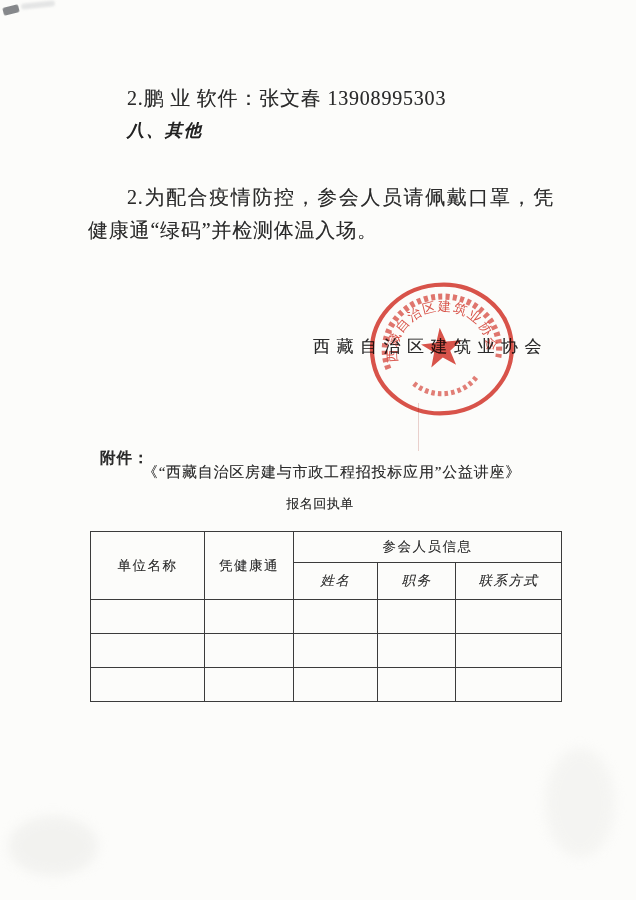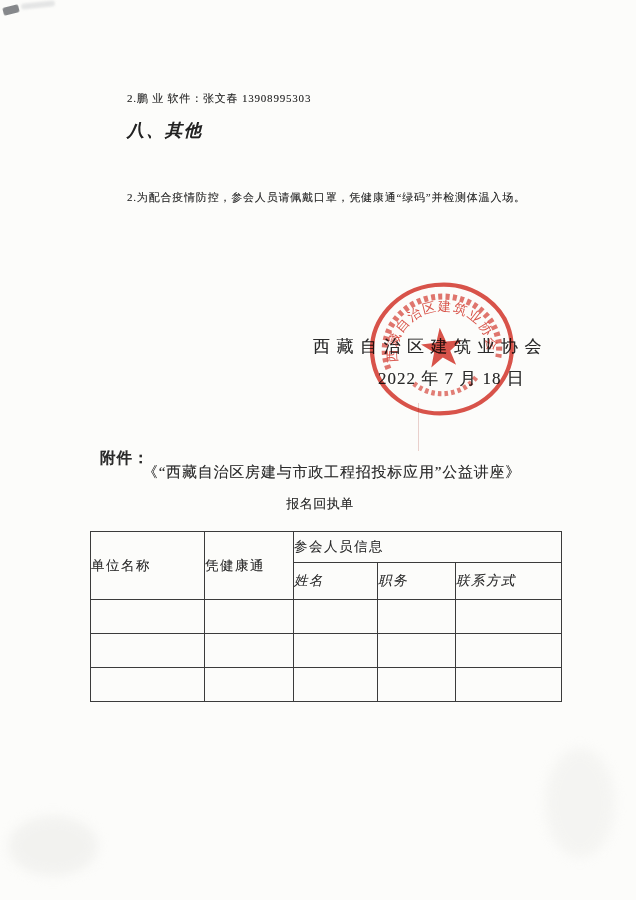--- a/index.html
+++ b/index.html
@@ -40,21 +40,21 @@
     position: absolute; border-radius: 50%;
     filter: blur(6px); pointer-events: none;
   }
   .smudge.bl { left: 8px; top: 816px; width: 90px; height: 60px; background: #e9e9e6; opacity:.5; }
   .smudge.br { left: 545px; top: 748px; width: 70px; height: 110px; background: #ecece9; opacity:.45; }
 
   
   .txt { position: absolute; color: #2b2b2b; text-shadow: 0 0 .5px rgba(40,40,40,.4); }
   .para {
     left: 88px; width: 466px;
-    font-size: 11px; line-height: 33px; letter-spacing: .8px;
+    font-size: 20px; line-height: 33px; letter-spacing: .8px;
     text-align: justify; text-indent: 39px;
     margin: 0;
   }
   .contact { top: 82px; }
   .heading {
     left: 127px; top: 114px;
     font-family: "Liberation Sans", sans-serif;
     font-weight: 700; font-size: 17px; line-height: 33px;
     letter-spacing: 2px; color: #222; margin: 0; font-style: italic;
   }
@@ -89,21 +89,21 @@
   table.reg {
     position: absolute; left: 90px; top: 531px;
     border-collapse: collapse; table-layout: fixed;
     width: 471px;
   }
   table.reg th, table.reg td {
     border: 1.6px solid #3b3b3b;
     font-family: "Liberation Serif", serif;
     font-weight: normal;
     font-size: 13.5px; letter-spacing: 1.5px;
-    color: #2d2d2d; text-align: left; vertical-align: middle;
+    color: #2d2d2d; text-align: center; vertical-align: middle;
     padding: 0;
     text-shadow: 0 0 .5px rgba(40,40,40,.35);
   }
   tr.hdr-group { height: 31px; }
   tr.hdr-sub { height: 37px; font-style: italic; }
   tr.body-row { height: 34px; }
 
   
   .seal-wrap {
     position: absolute; left: 366px; top: 279px;
@@ -125,21 +125,20 @@
   <div class="smudge br"></div>
   <div class="scan-line"></div>
 
   <p class="txt para contact">2.鹏 业 软件：张文春   13908995303</p>
 
   <h2 class="txt heading">八、其他</h2>
 
   <p class="txt para item-1">2.为配合疫情防控，参会人员请佩戴口罩，凭健康通“绿码”并检测体温入场。</p>
 
   <div class="txt sig-org">西藏自治区建筑业协会</div>
-  <div class="txt sig-date">2022 年 7 月 18 日</div>
 
   <div class="seal-wrap">
     <svg viewBox="0 0 150 140" xmlns="http://www.w3.org/2000/svg">
 
       <ellipse cx="75" cy="69" rx="69" ry="63.5" fill="none" stroke-width="4.2" stroke="#d8453b"></ellipse>
 
       <path d="M 20.5,83 A 56.5,52 0 1 1 129.5,83" fill="none" stroke-width="6" stroke-dasharray="4 3.2" opacity=".8" stroke="#d8453b"></path>
 
       <path id="sealTextArc" d="M 33,87 A 45,41 0 1 1 117,87" fill="none"></path>
       <text font-size="13" letter-spacing="1.5" font-family="Liberation Sans, sans-serif" fill="#d8453b">

